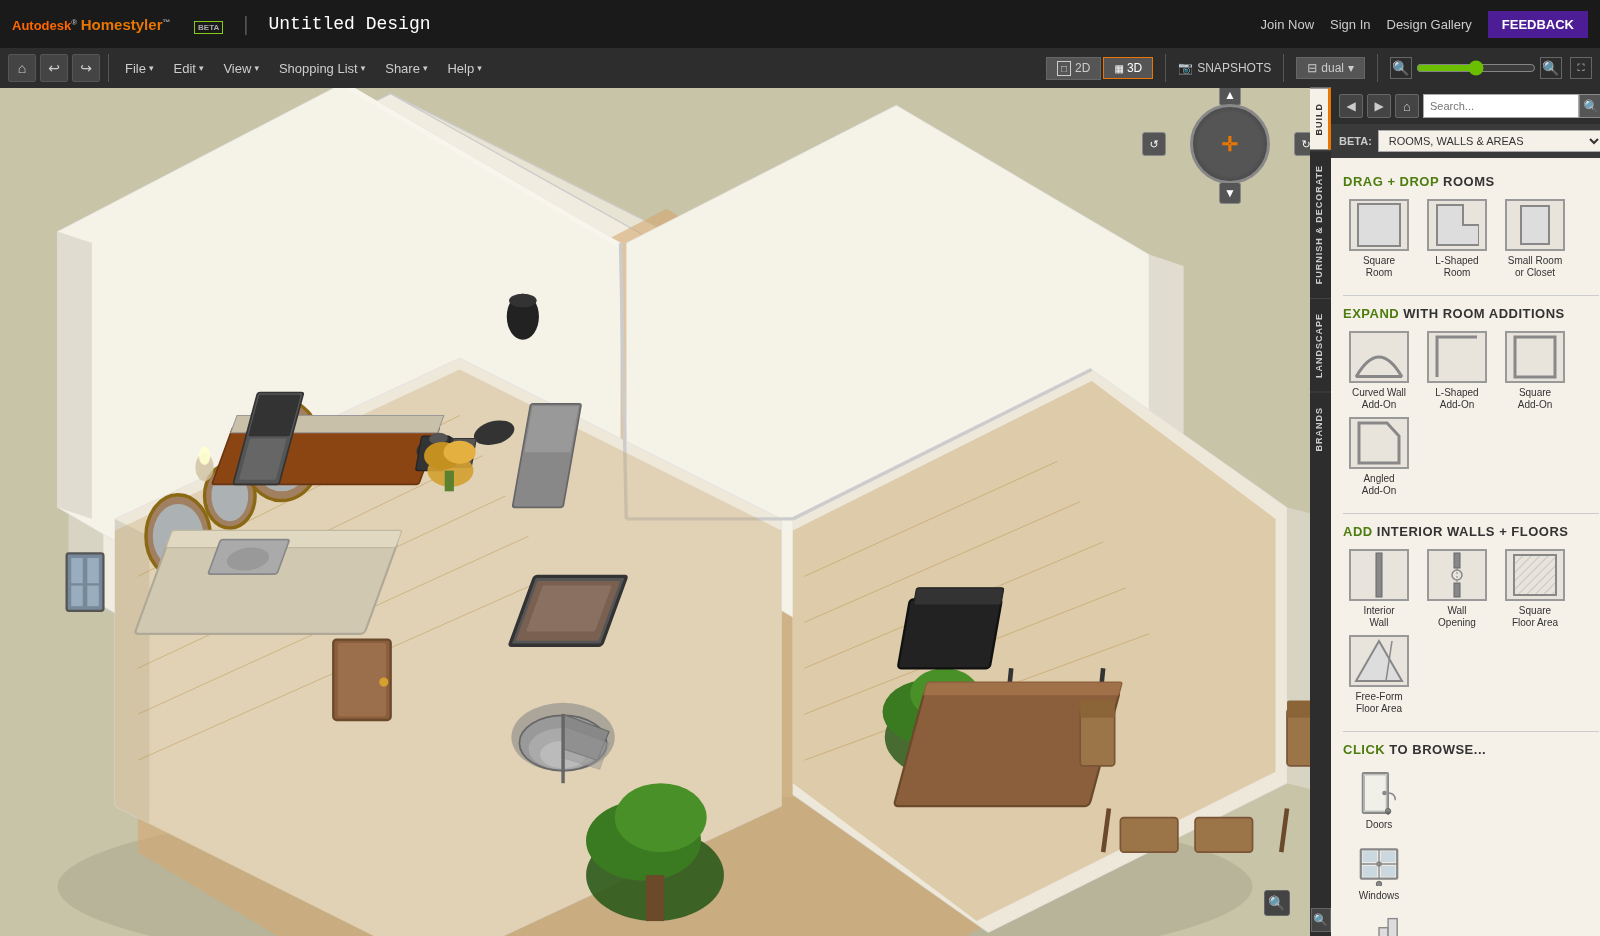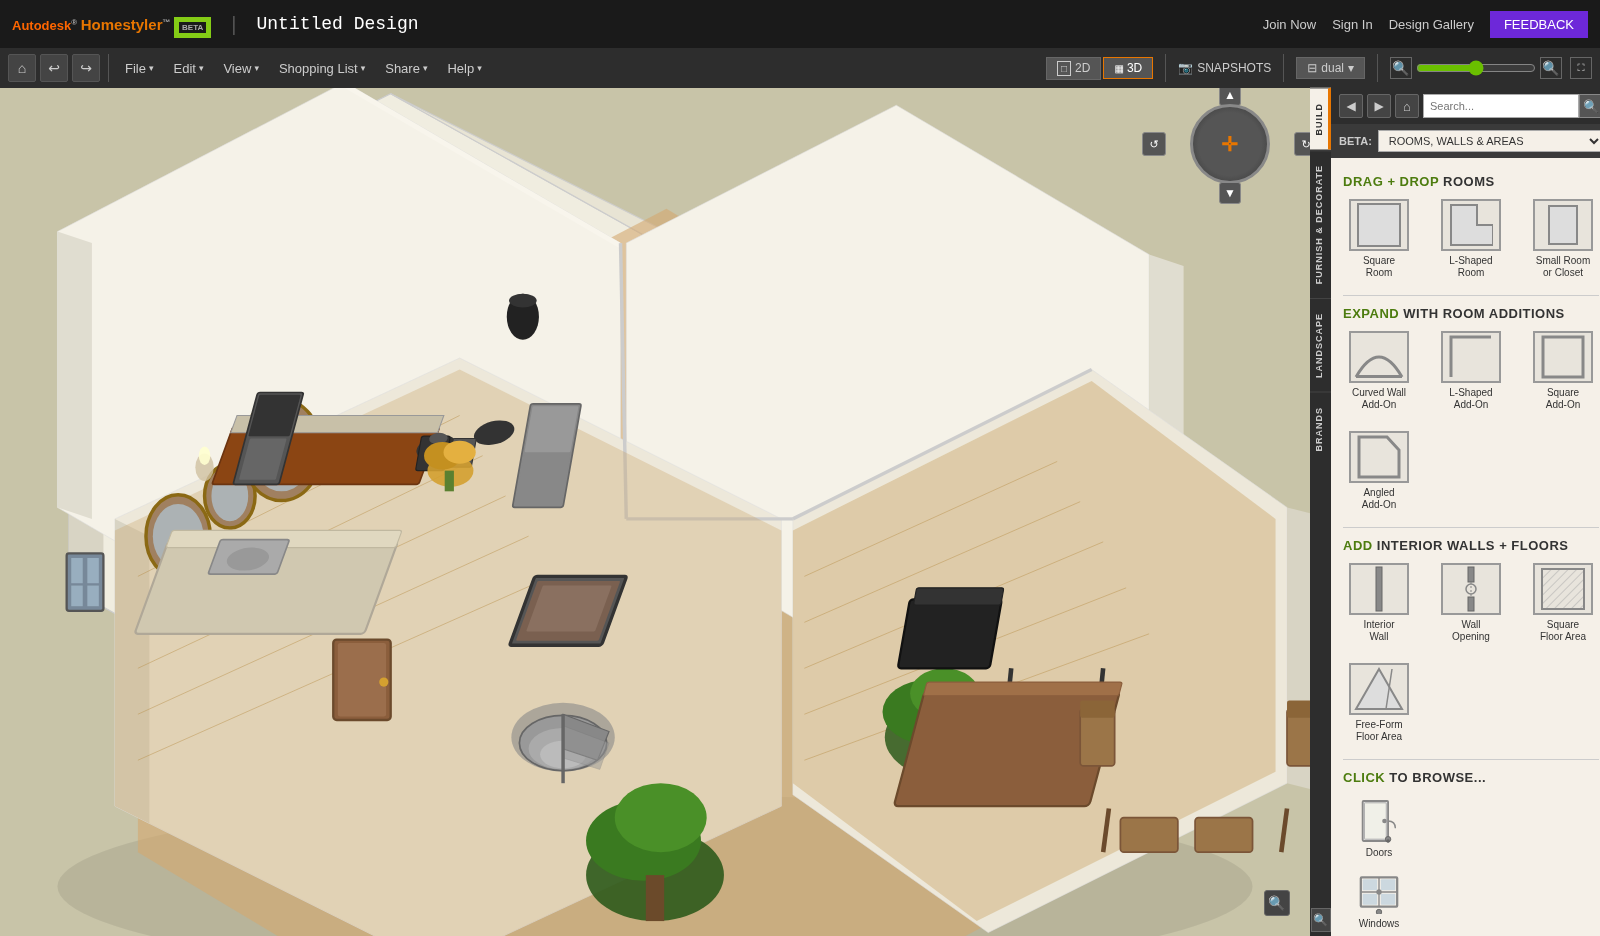--- a/index.html
+++ b/index.html
@@ -12,22 +12,22 @@
       justify-content: space-between;
     }
     #topbar-left { display: flex; align-items: center; gap: 12px; }
     #autodesk-logo { color: #fff; font-size: 13px; font-weight: bold; }
     #autodesk-logo span { color: #f60; }
     #title-separator { color: #555; font-size: 20px; margin: 0 8px; }
     #design-title { color: #fff; font-size: 18px; font-weight: normal; font-family: Liberation Mono, monospace; }
     #topbar-right { display: flex; align-items: center; gap: 16px; }
     #topbar-right a { color: #ccc; font-size: 13px; text-decoration: none; cursor: pointer; }
     #feedback-btn {
-      background: #6d28d9; color: #fff; border: none; padding: 6px 14px;
-      font-size: 13px; font-weight: normal; cursor: pointer; text-transform: uppercase;
+      background: #4c1d95; color: #fff; border: none; padding: 6px 14px;
+      font-size: 13px; font-weight: bold; cursor: pointer; text-transform: uppercase;
     }
 
     
     #toolbar {
       width: 100%; height: 40px; background: #2d2d2d;
       display: flex; align-items: center; padding: 0 8px; gap: 4px;
     }
     .toolbar-icon-btn {
       background: #444; border: 1px solid #555; color: #ccc;
       width: 28px; height: 28px; display: flex; align-items: center; justify-content: center;
@@ -106,21 +106,21 @@
     
     .section-title {
       font-size: 13px; font-weight: bold; margin-bottom: 10px; margin-top: 4px;
       letter-spacing: 0.5px;
     }
     .section-title .orange { color: #4d7c0f; }
     .section-title .white { color: #333; }
 
     
     .items-grid {
-      display: flex; flex-wrap: wrap; gap: 20px; margin-bottom: 16px;
+      display: flex; flex-wrap: wrap; gap: 6px; margin-bottom: 16px;
     }
     .item-cell {
       display: flex; flex-direction: column; align-items: center;
       width: 72px; cursor: pointer;
     }
     .item-shape {
       width: 60px; height: 52px;
       border: 2px solid #999; background: #e8e4dc;
       display: flex; align-items: center; justify-content: center;
       margin-bottom: 4px; position: relative;
@@ -205,21 +205,21 @@
     }
   </style>
 </head>
 <body>
 
 <div id="topbar">
   <div id="topbar-left">
     <div id="autodesk-logo">
       <span>Autodesk<sup style="font-size:8px;color:#aaa;">®</sup></span>
       <span style="color:#e87600;font-size:15px;"> Homestyler</span><sup style="color:#aaa;font-size:8px;">™</sup>
-      <span style="border:5px solid #84cc16;color:#aaa;font-size:8px;padding:1px 3px;margin-left:0;">BETA</span>
+      <span style="border:1px solid #84cc16;color:#aaa;font-size:8px;padding:1px 3px;margin-left:20px;">BETA</span>
     </div>
     <span id="title-separator">|</span>
     <span id="design-title">Untitled Design</span>
   </div>
   <div id="topbar-right">
     <a>Join Now</a>
     <a>Sign In</a>
     <a>Design Gallery</a>
     <button id="feedback-btn">FEEDBACK</button>
   </div>

